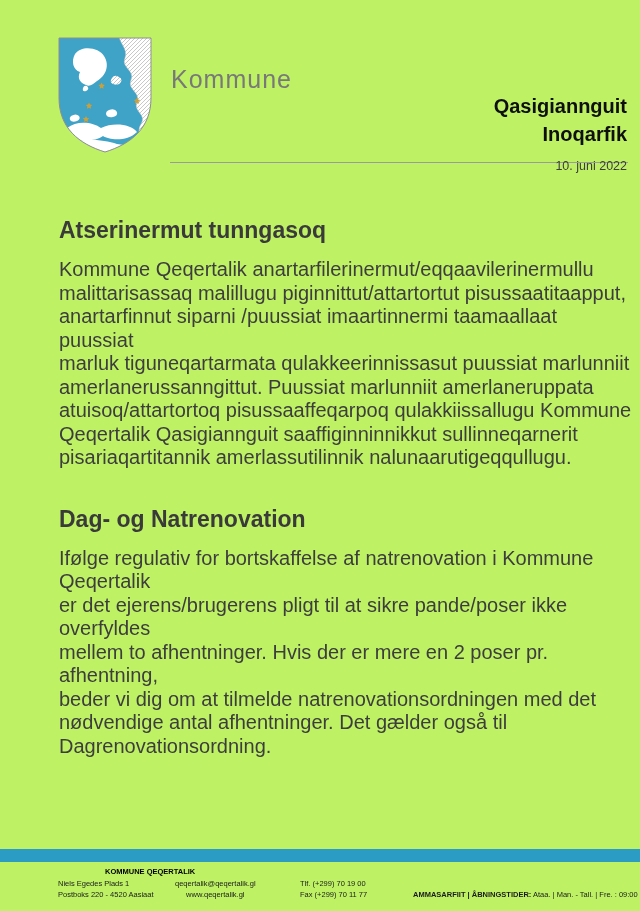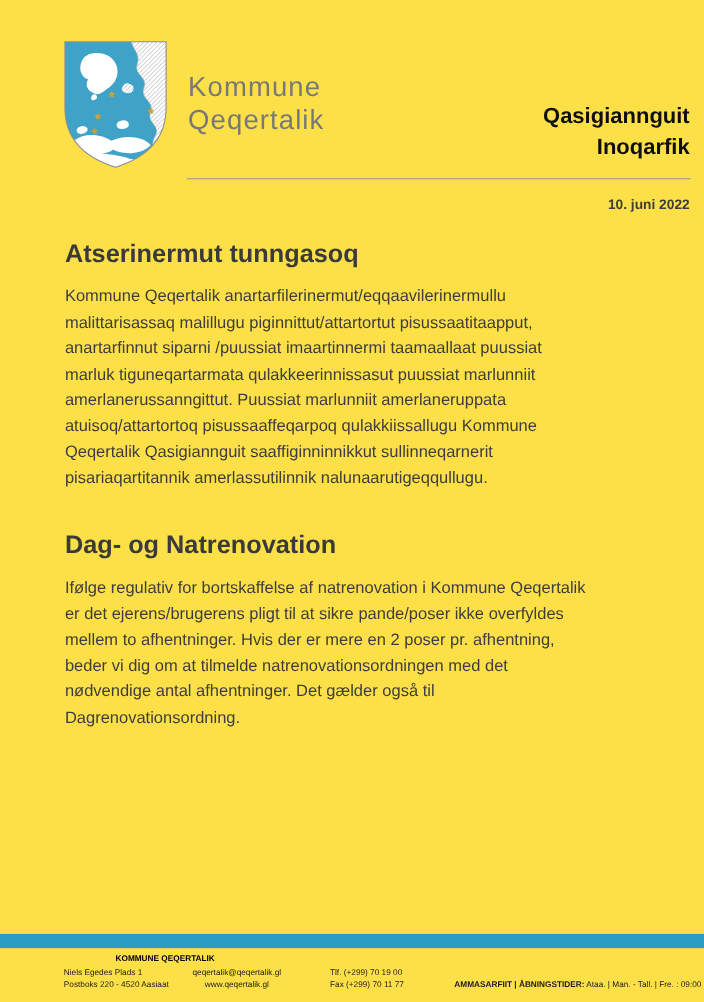--- a/index.html
+++ b/index.html
@@ -1,49 +1,49 @@
 <!DOCTYPE html>
 <html><head>
 <meta charset="utf-8">
 <style>
   * { margin:0; padding:0; box-sizing:border-box; }
   html,body { background:#e8e8e8; }
   .page {
     position:relative; width:640px; height:911px; margin:0 auto;
-    background:#fde047; overflow:hidden;
+    background:#bef264; overflow:hidden;
     font-family:"Liberation Sans", sans-serif; color:#3d3d3d;
   }
   
   .crest { position:absolute; left:57px; top:36px; width:96px; height:118px; }
   .logo-text {
     position:absolute; left:171px; top:64px;
     font-size:25px; line-height:30px; font-weight:300;
     letter-spacing:1px; color:#787878;
   }
   .org-block {
     position:absolute; right:13px; top:92px; text-align:right;
     font-size:20px; line-height:28px; font-weight:700; color:#0f0f0f;
   }
   .header-rule {
     position:absolute; left:170px; right:12px; top:162px;
     border-top:1px solid #9b9b9b; height:0;
   }
   .doc-date {
-    position:absolute; right:13px; top:179px;
-    font-size:12.5px; color:#3d3d3d;font-weight:bold;
+    position:absolute; right:13px; top:159px;
+    font-size:12.5px; color:#3d3d3d;
   }
   
   .main { position:absolute; left:59px; top:215px; width:578px; }
   h1.sec-heading {
     font-size:23px; line-height:30px; font-weight:700; color:#3a3a3a;
     margin:0 0 13px 0;
   }
   h1.sec-heading.second { margin-top:34px; }
   .para {
-    font-size:15px; line-height:23.5px; color:#3d3d3d;
+    font-size:20px; line-height:23.5px; color:#3d3d3d;
     white-space:pre-line; margin:0 0 10px 0;
   }
   
   .footer-bar {
     position:absolute; left:0; top:849px; width:640px; height:13px;
     background:#2b9cc3;
   }
   .footer { position:absolute; left:0; top:866px; width:640px; height:40px;
     font-size:7.5px; line-height:11.5px; color:#1b1b1b; }
   .f-col { position:absolute; top:0; }
@@ -88,21 +88,20 @@
         <path d="M80 61.6 l1 2 l2.2 .3 l-1.6 1.6 l.4 2.2 l-2 -1 l-2 1 l.4 -2.2 l-1.6 -1.6 l2.2 -.3 Z"></path>
         <path d="M32 66.6 l1 2 l2.2 .3 l-1.6 1.6 l.4 2.2 l-2 -1 l-2 1 l.4 -2.2 l-1.6 -1.6 l2.2 -.3 Z"></path>
         <path d="M29 80 l1 2 l2.2 .3 l-1.6 1.6 l.4 2.2 l-2 -1 l-2 1 l.4 -2.2 l-1.6 -1.6 l2.2 -.3 Z"></path>
       </g>
     </g>
     <path d="M2 2 H94 V62 C94 92 74 108 48 116 C22 108 2 92 2 62 Z" fill="none" stroke="#8f8f8f" stroke-width="1"></path>
   </svg>
 
   <div class="logo-text">
     <div>Kommune</div>
-    <div>Qeqertalik</div>
   </div>
 
   <div class="org-block">
     <div>Qasigiannguit</div>
     <div>Inoqarfik</div>
   </div>
 
   <div class="header-rule"></div>
 
   <div class="doc-date">10. juni 2022</div>

